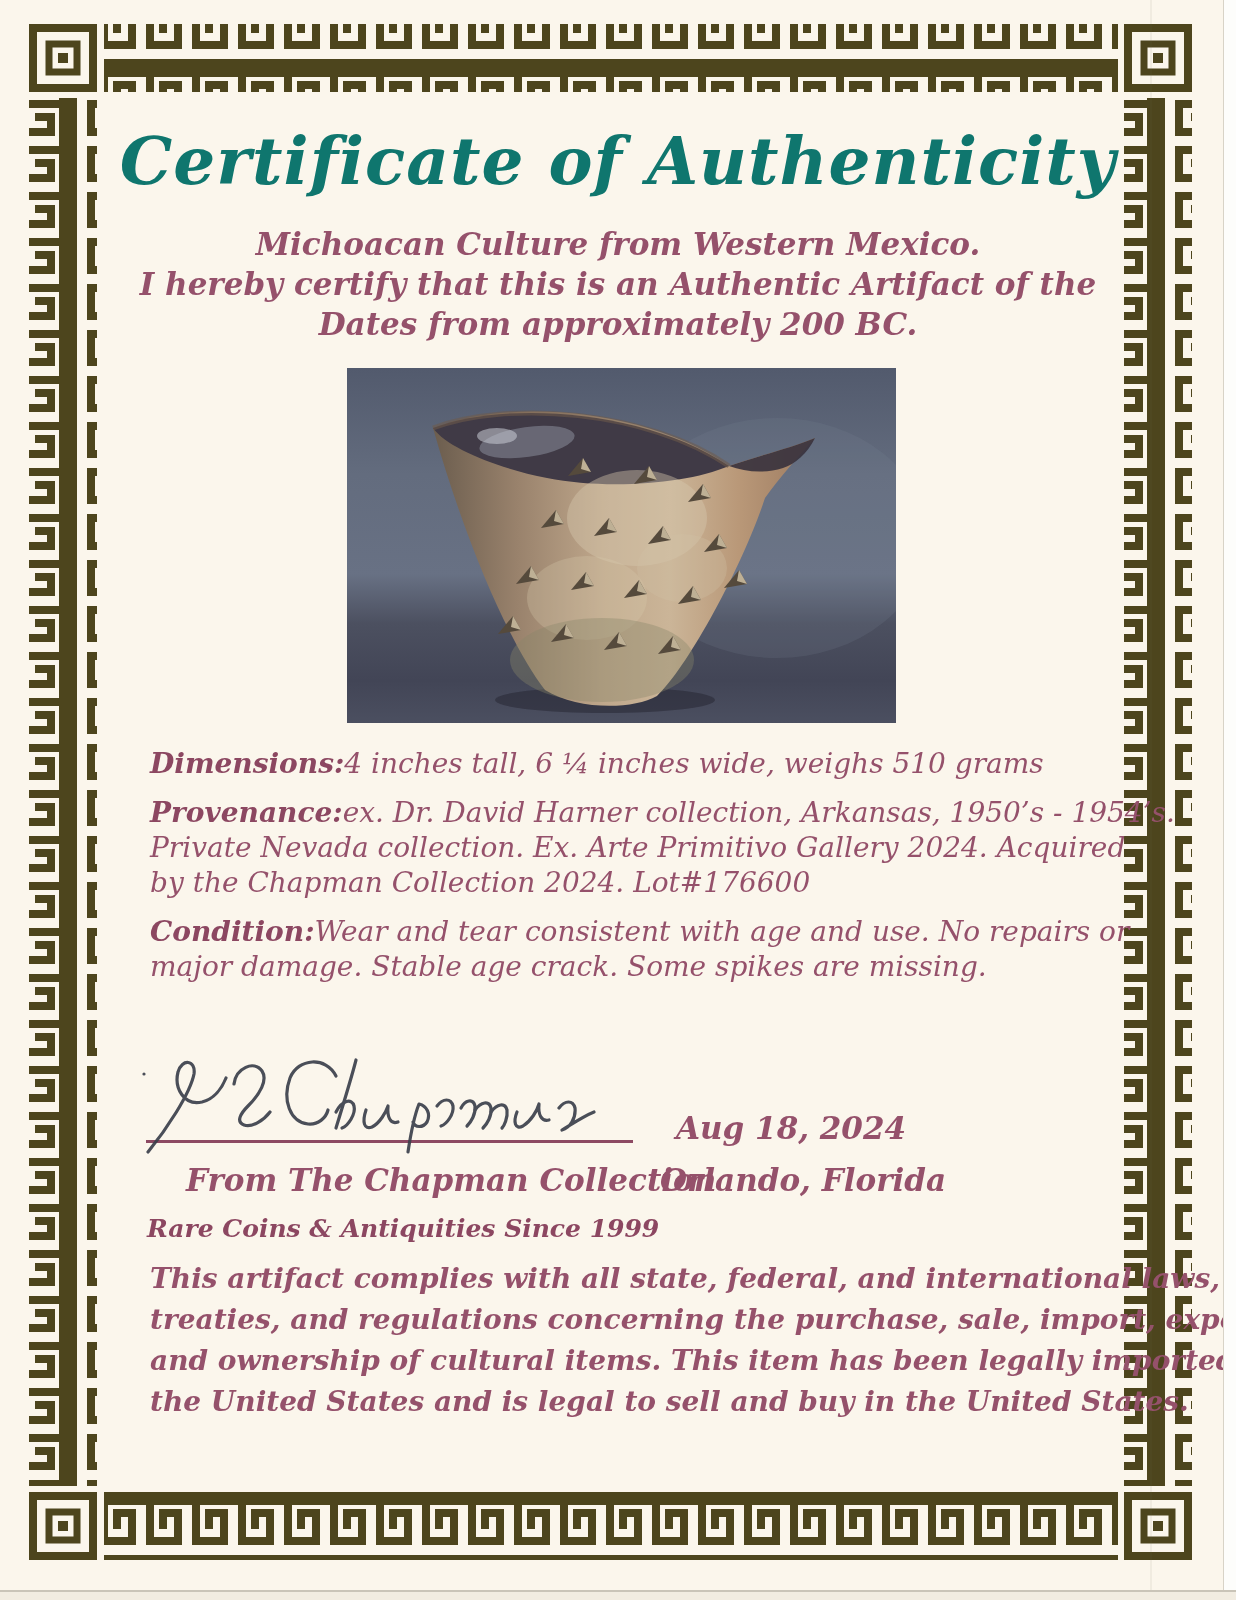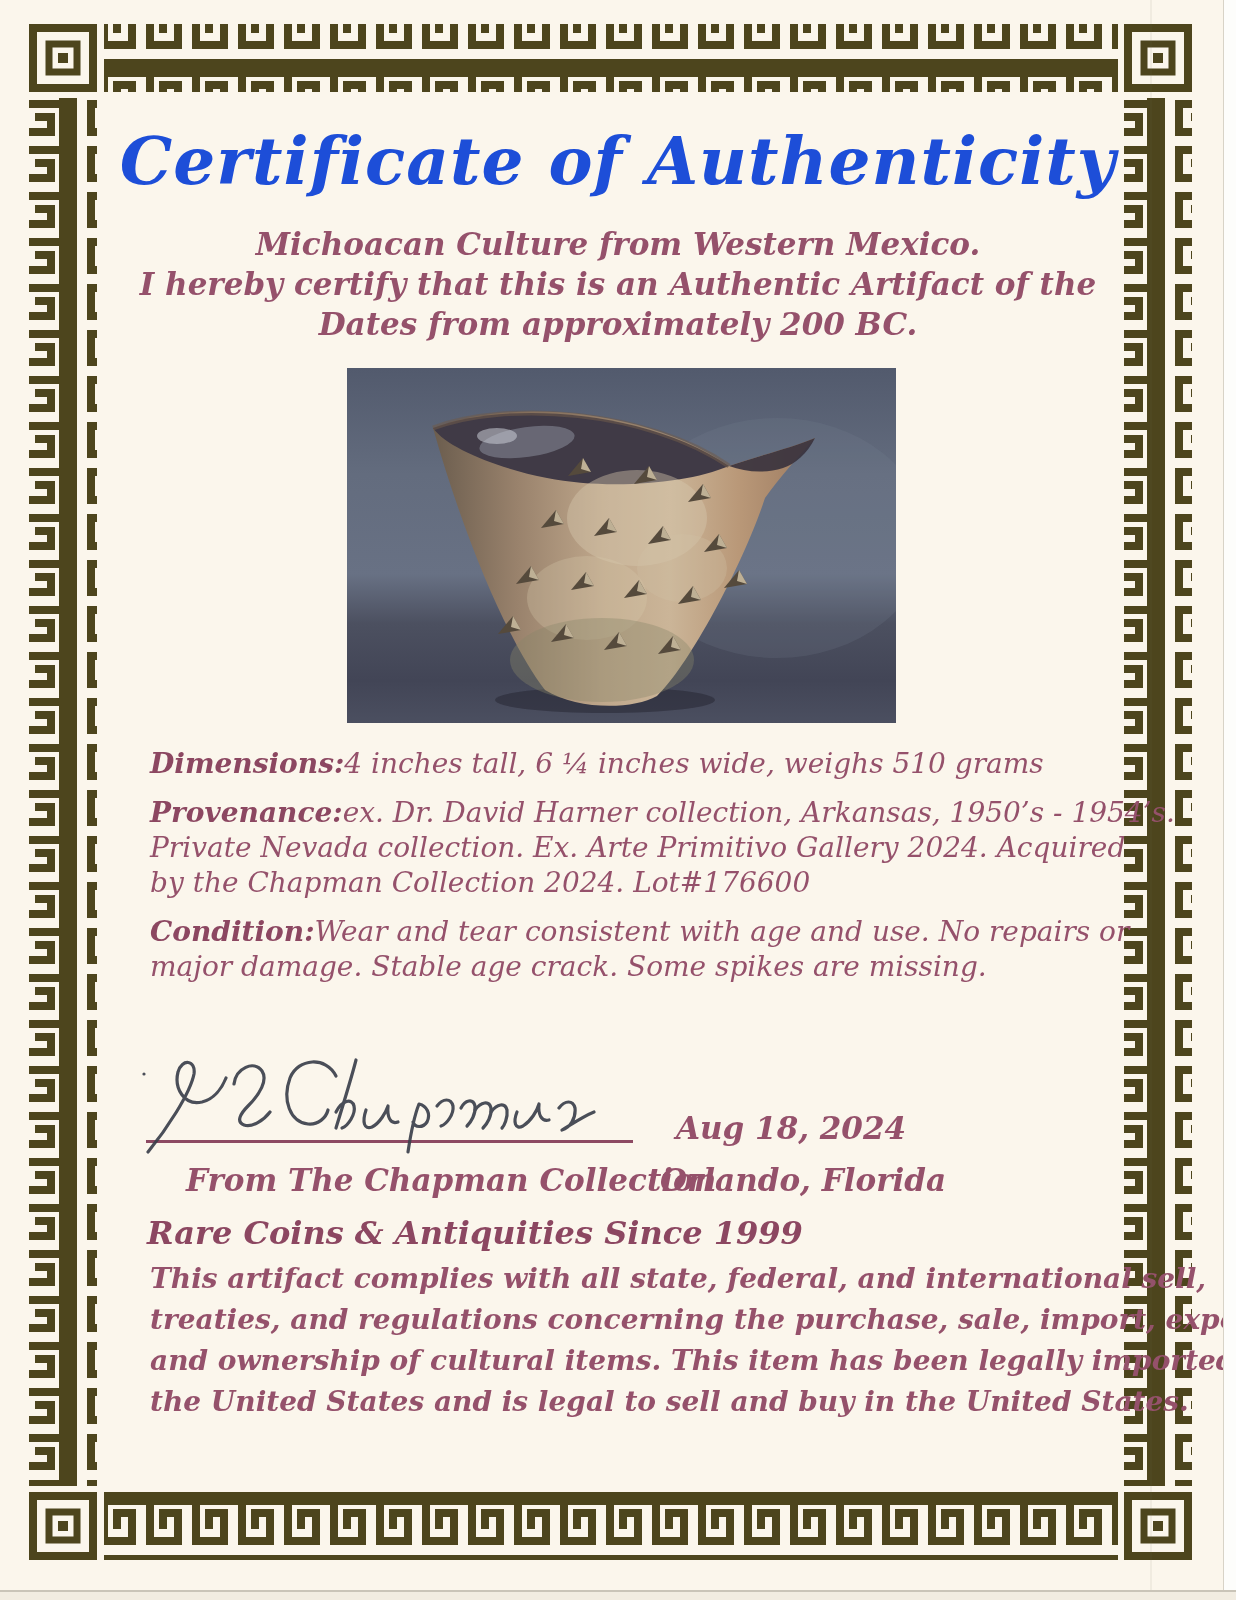--- a/index.html
+++ b/index.html
@@ -5,41 +5,41 @@
   html,body{margin:0;padding:0;background:#ffffff;}
   .page{
     position:relative;width:1236px;height:1600px;overflow:hidden;
     background:#fbf6ec;
     font-family:"DejaVu Serif","Liberation Serif",serif;
   }
   .abs{position:absolute;}
   svg{display:block;}
   .title{
     top:122px;left:0;width:1236px;text-align:center;
-    font-size:66px;font-weight:700;font-style:italic;color:#1d4ed8;
+    font-size:66px;font-weight:700;font-style:italic;color:#0f766e;
     letter-spacing:1px;white-space:nowrap;
   }
   .cert{
     top:224px;left:0;width:1236px;text-align:center;
     font-size:31px;line-height:40px;font-weight:700;font-style:italic;
     color:#95516b;white-space:nowrap;
   }
   .details{
     top:746px;left:150px;width:990px;
     font-size:28px;line-height:35px;font-style:italic;color:#95516b;
   }
   .details p{margin:0 0 14px 0;white-space:nowrap;}
   .lbl{font-weight:700;color:#8c4761;}
   .ln{display:block;}
   .sig-line{top:1140px;left:146px;width:487px;height:3px;background:#8d4a63;}
   .sig-svg{top:1048px;left:132px;}
   .date{top:1110px;left:676px;font-size:31px;font-weight:700;font-style:italic;color:#95516b;white-space:nowrap;}
   .attrib{top:1162px;left:186px;font-size:31px;font-weight:700;font-style:italic;color:#95516b;white-space:nowrap;}
   .loc{top:1162px;left:660px;font-size:31px;font-weight:700;font-style:italic;color:#95516b;white-space:nowrap;}
-  .tagline{top:1214px;left:147px;font-size:32px;font-weight:700;font-style:italic;color:#8c4761;white-space:nowrap;}
+  .tagline{top:1214px;left:147px;font-size:25px;font-weight:700;font-style:italic;color:#8c4761;white-space:nowrap;}
   .legal{
     top:1258px;left:150px;width:1000px;
     font-size:28px;line-height:41px;font-weight:700;font-style:italic;color:#95516b;
   }
   .legal div{white-space:nowrap;}
 
   
   .photo{top:368px;left:347px;width:549px;height:355px;}
 
   
@@ -246,21 +246,21 @@
       <path d="M385,64 C381,74 383,82 391,78 C399,73 405,63 407,56 C406,66 409,74 417,72"></path>
       <path d="M427,60 C433,52 441,52 443,60 C444,70 438,80 430,82 C440,76 452,68 462,64"></path>
     </g>
   </svg>
   <div class="abs date">Aug 18, 2024</div>
   <div class="abs attrib">From The Chapman Collection</div>
   <div class="abs loc">Orlando, Florida</div>
   <div class="abs tagline">Rare Coins &amp; Antiquities Since 1999</div>
 
   <div class="abs legal">
-    <div>This artifact complies with all state, federal, and international sell,</div>
+    <div>This artifact complies with all state, federal, and international laws,</div>
     <div>treaties, and regulations concerning the purchase, sale, import, export,</div>
     <div>and ownership of cultural items. This item has been legally imported into</div>
     <div>the United States and is legal to sell and buy in the United States.</div>
   </div>
 
   <div class="abs crease"></div>
   <div class="abs edge-right"></div>
   <div class="abs edge-bottom"></div>
 
 </div>

